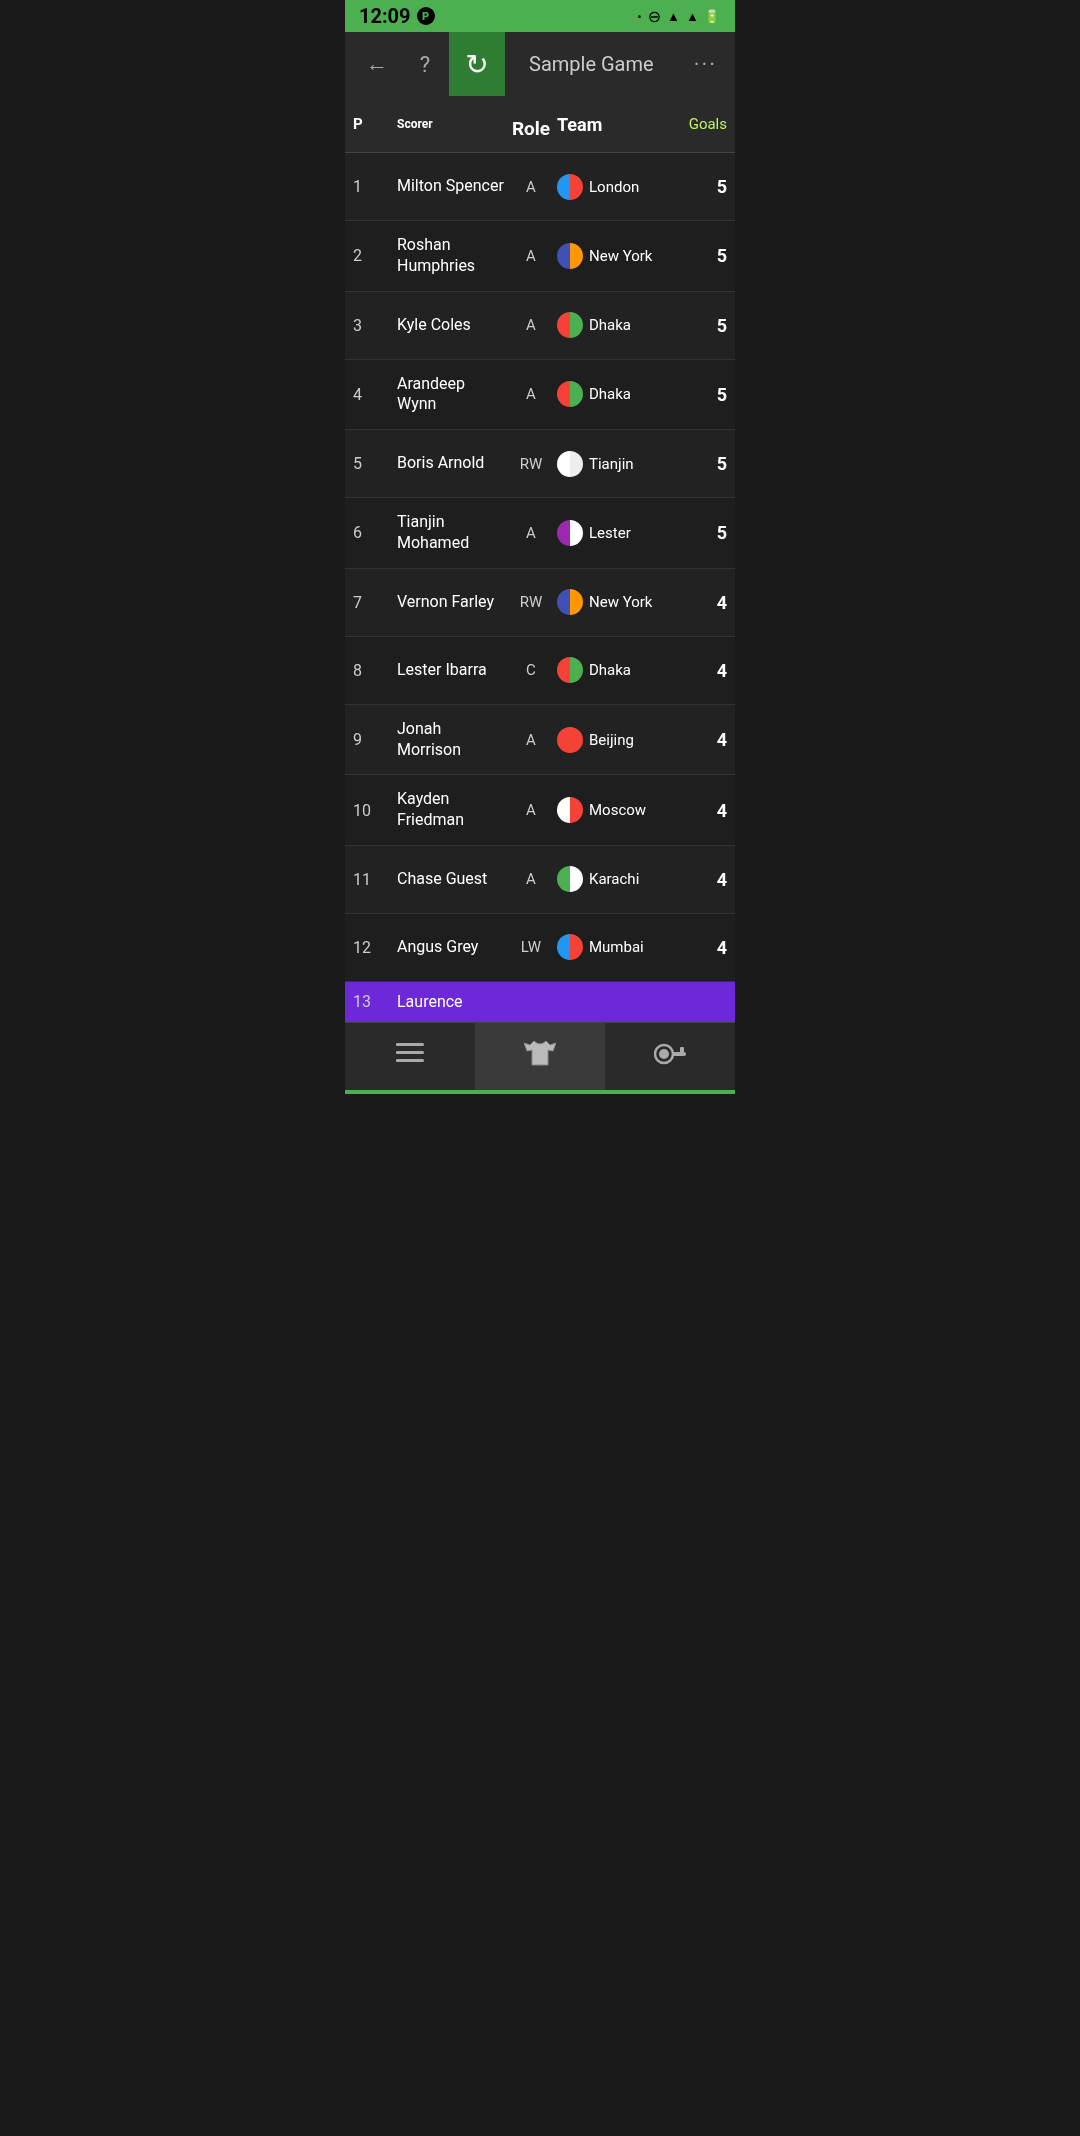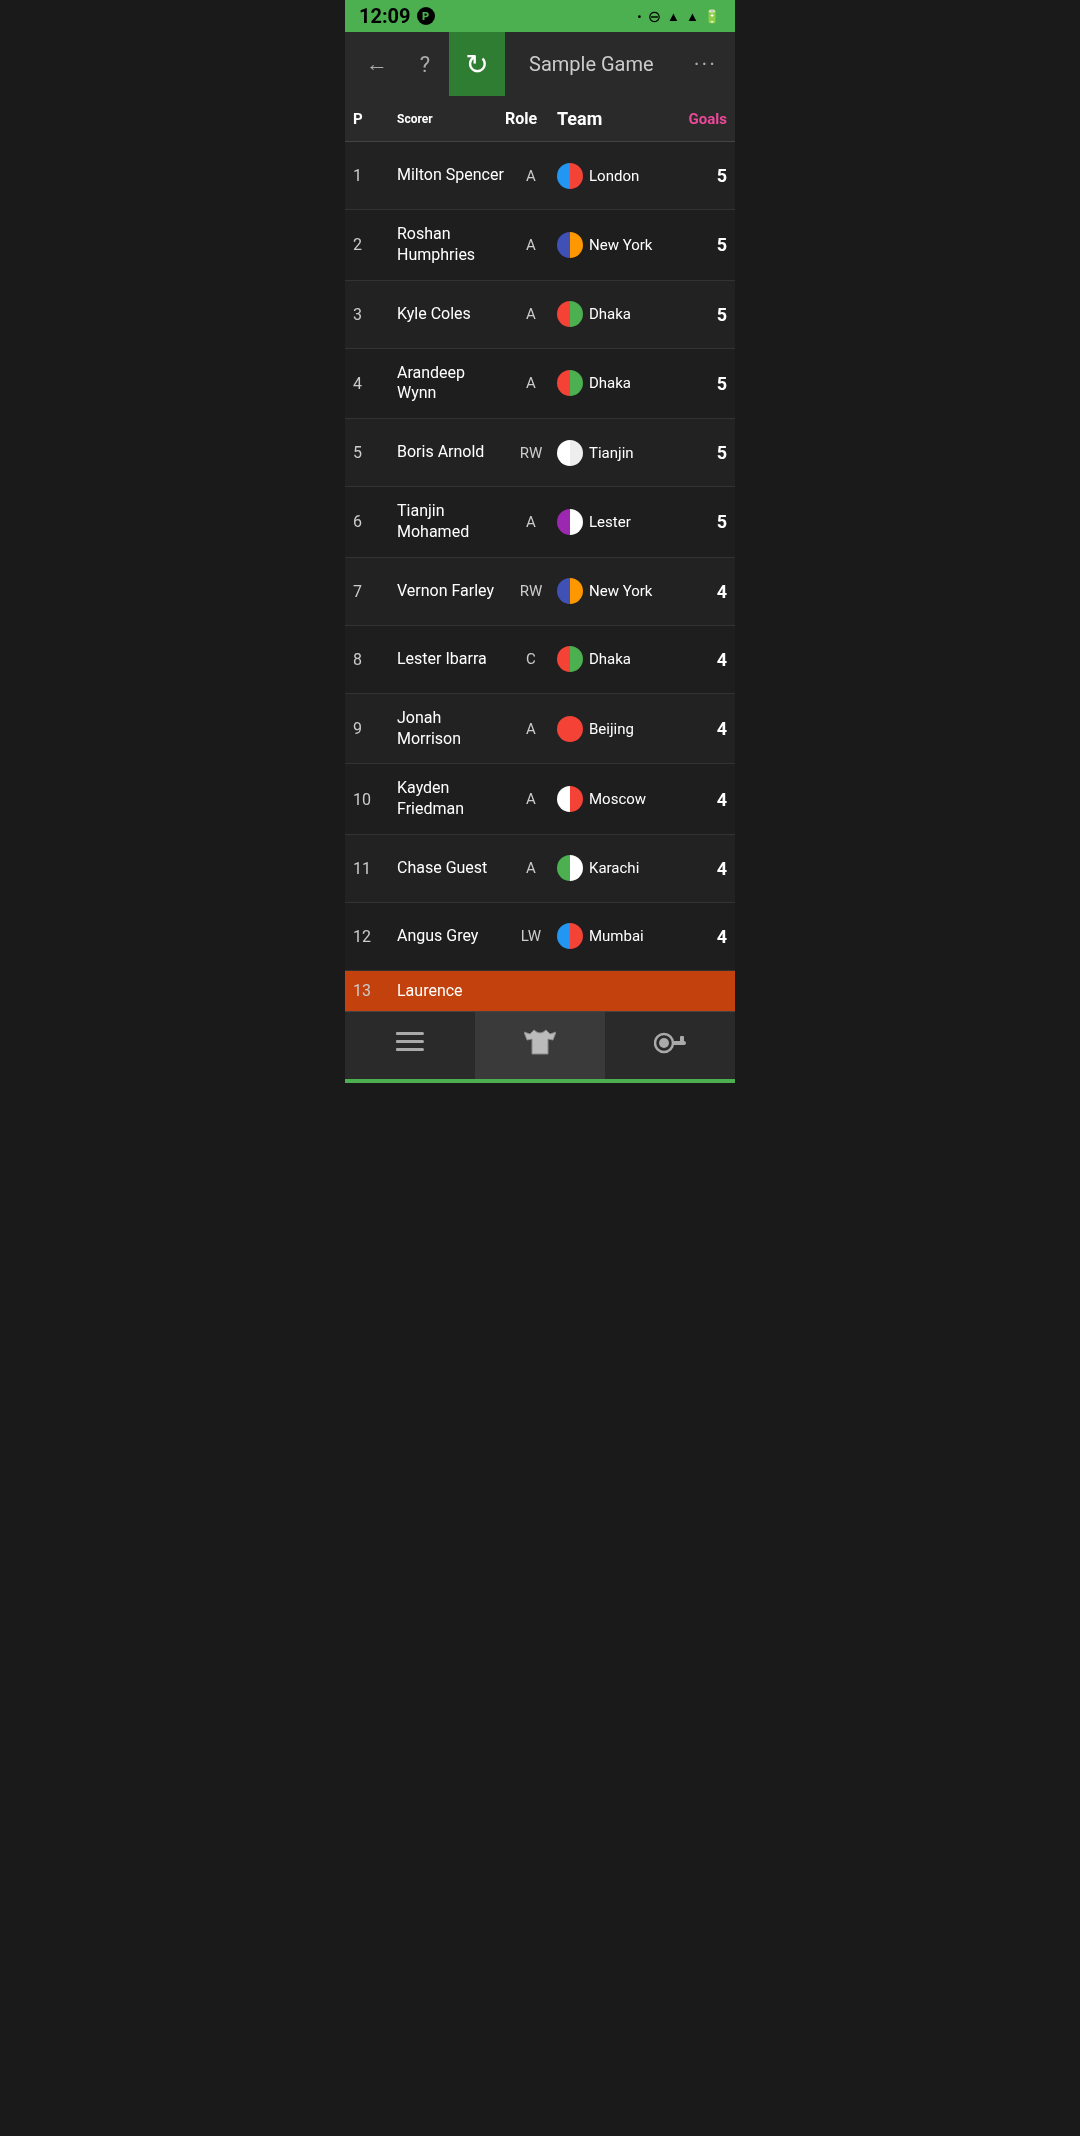--- a/index.html
+++ b/index.html
@@ -94,23 +94,23 @@
     
     .table-header {
       background: #2a2a2a;
       display: flex;
       align-items: center;
       padding: 12px 8px;
       border-bottom: 1px solid #444;
     }
     .col-p { width: 44px; font-weight: 700; font-size: 15px; color: #fff; }
     .col-scorer { flex: 1; font-weight: 700; font-size: 12px; color: #fff; }
-    .col-role { width: 52px; font-weight: 700; font-size: 16px; color: #fff; text-align: left; }
+    .col-role { width: 52px; font-weight: 700; font-size: 19px; color: #fff; text-align: center; margin-top: 9px; }
     .col-team { width: 120px; font-weight: 700; font-size: 18px; color: #fff; }
-    .col-goals { width: 50px; font-weight: 700; font-size: 15px; color: #ec4899; text-align: right; }
+    .col-goals { width: 50px; font-weight: 400; font-size: 15px; color: #bef264; text-align: right; }
 
     
     .table-row {
       display: flex;
       align-items: center;
       padding: 14px 8px;
       border-bottom: 1px solid #333;
       min-height: 68px;
     }
     .table-row:nth-child(odd) { background: #222; }
@@ -161,21 +161,21 @@
     }
     .nav-item.active .nav-icon {
       color: #4caf50;
     }
 
     
     .partial-row {
       display: flex;
       align-items: center;
       padding: 14px 8px;
-      background: #c2410c;
+      background: #6d28d9;
       height: 40px;
       overflow: hidden;
     }
 
     
     .green-accent {
       height: 4px;
       background: #4caf50;
       width: 100%;
     }

